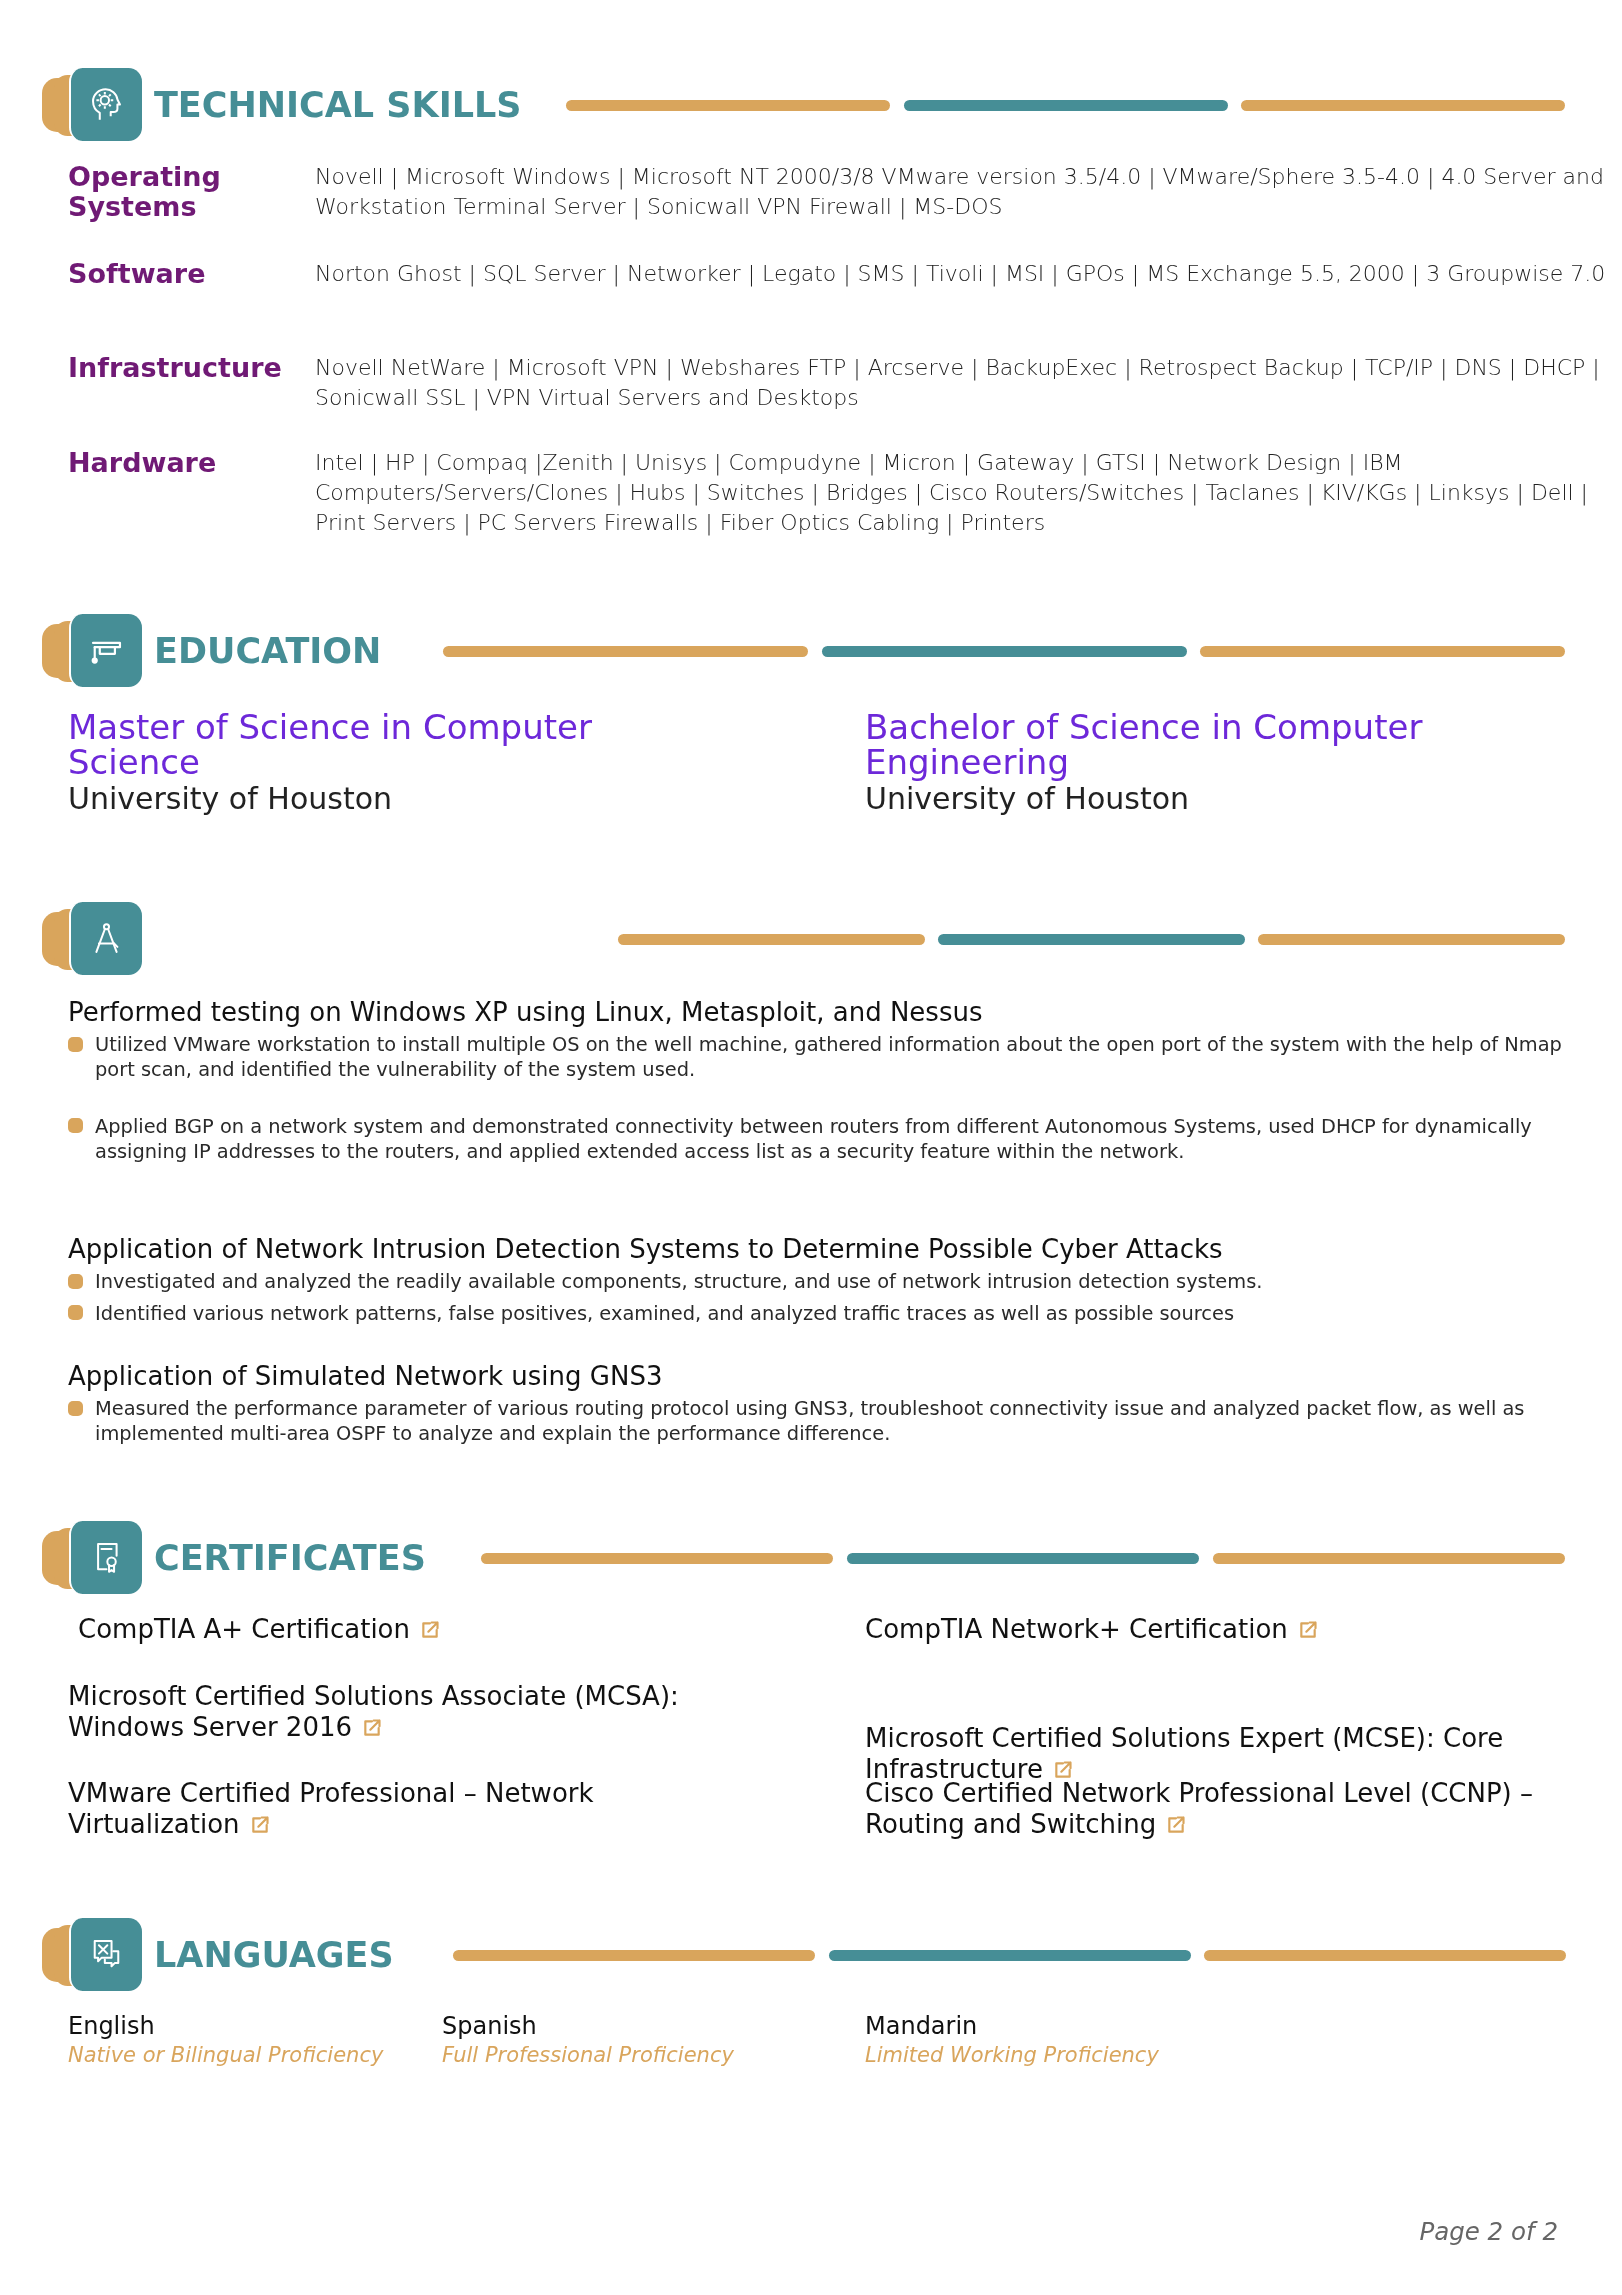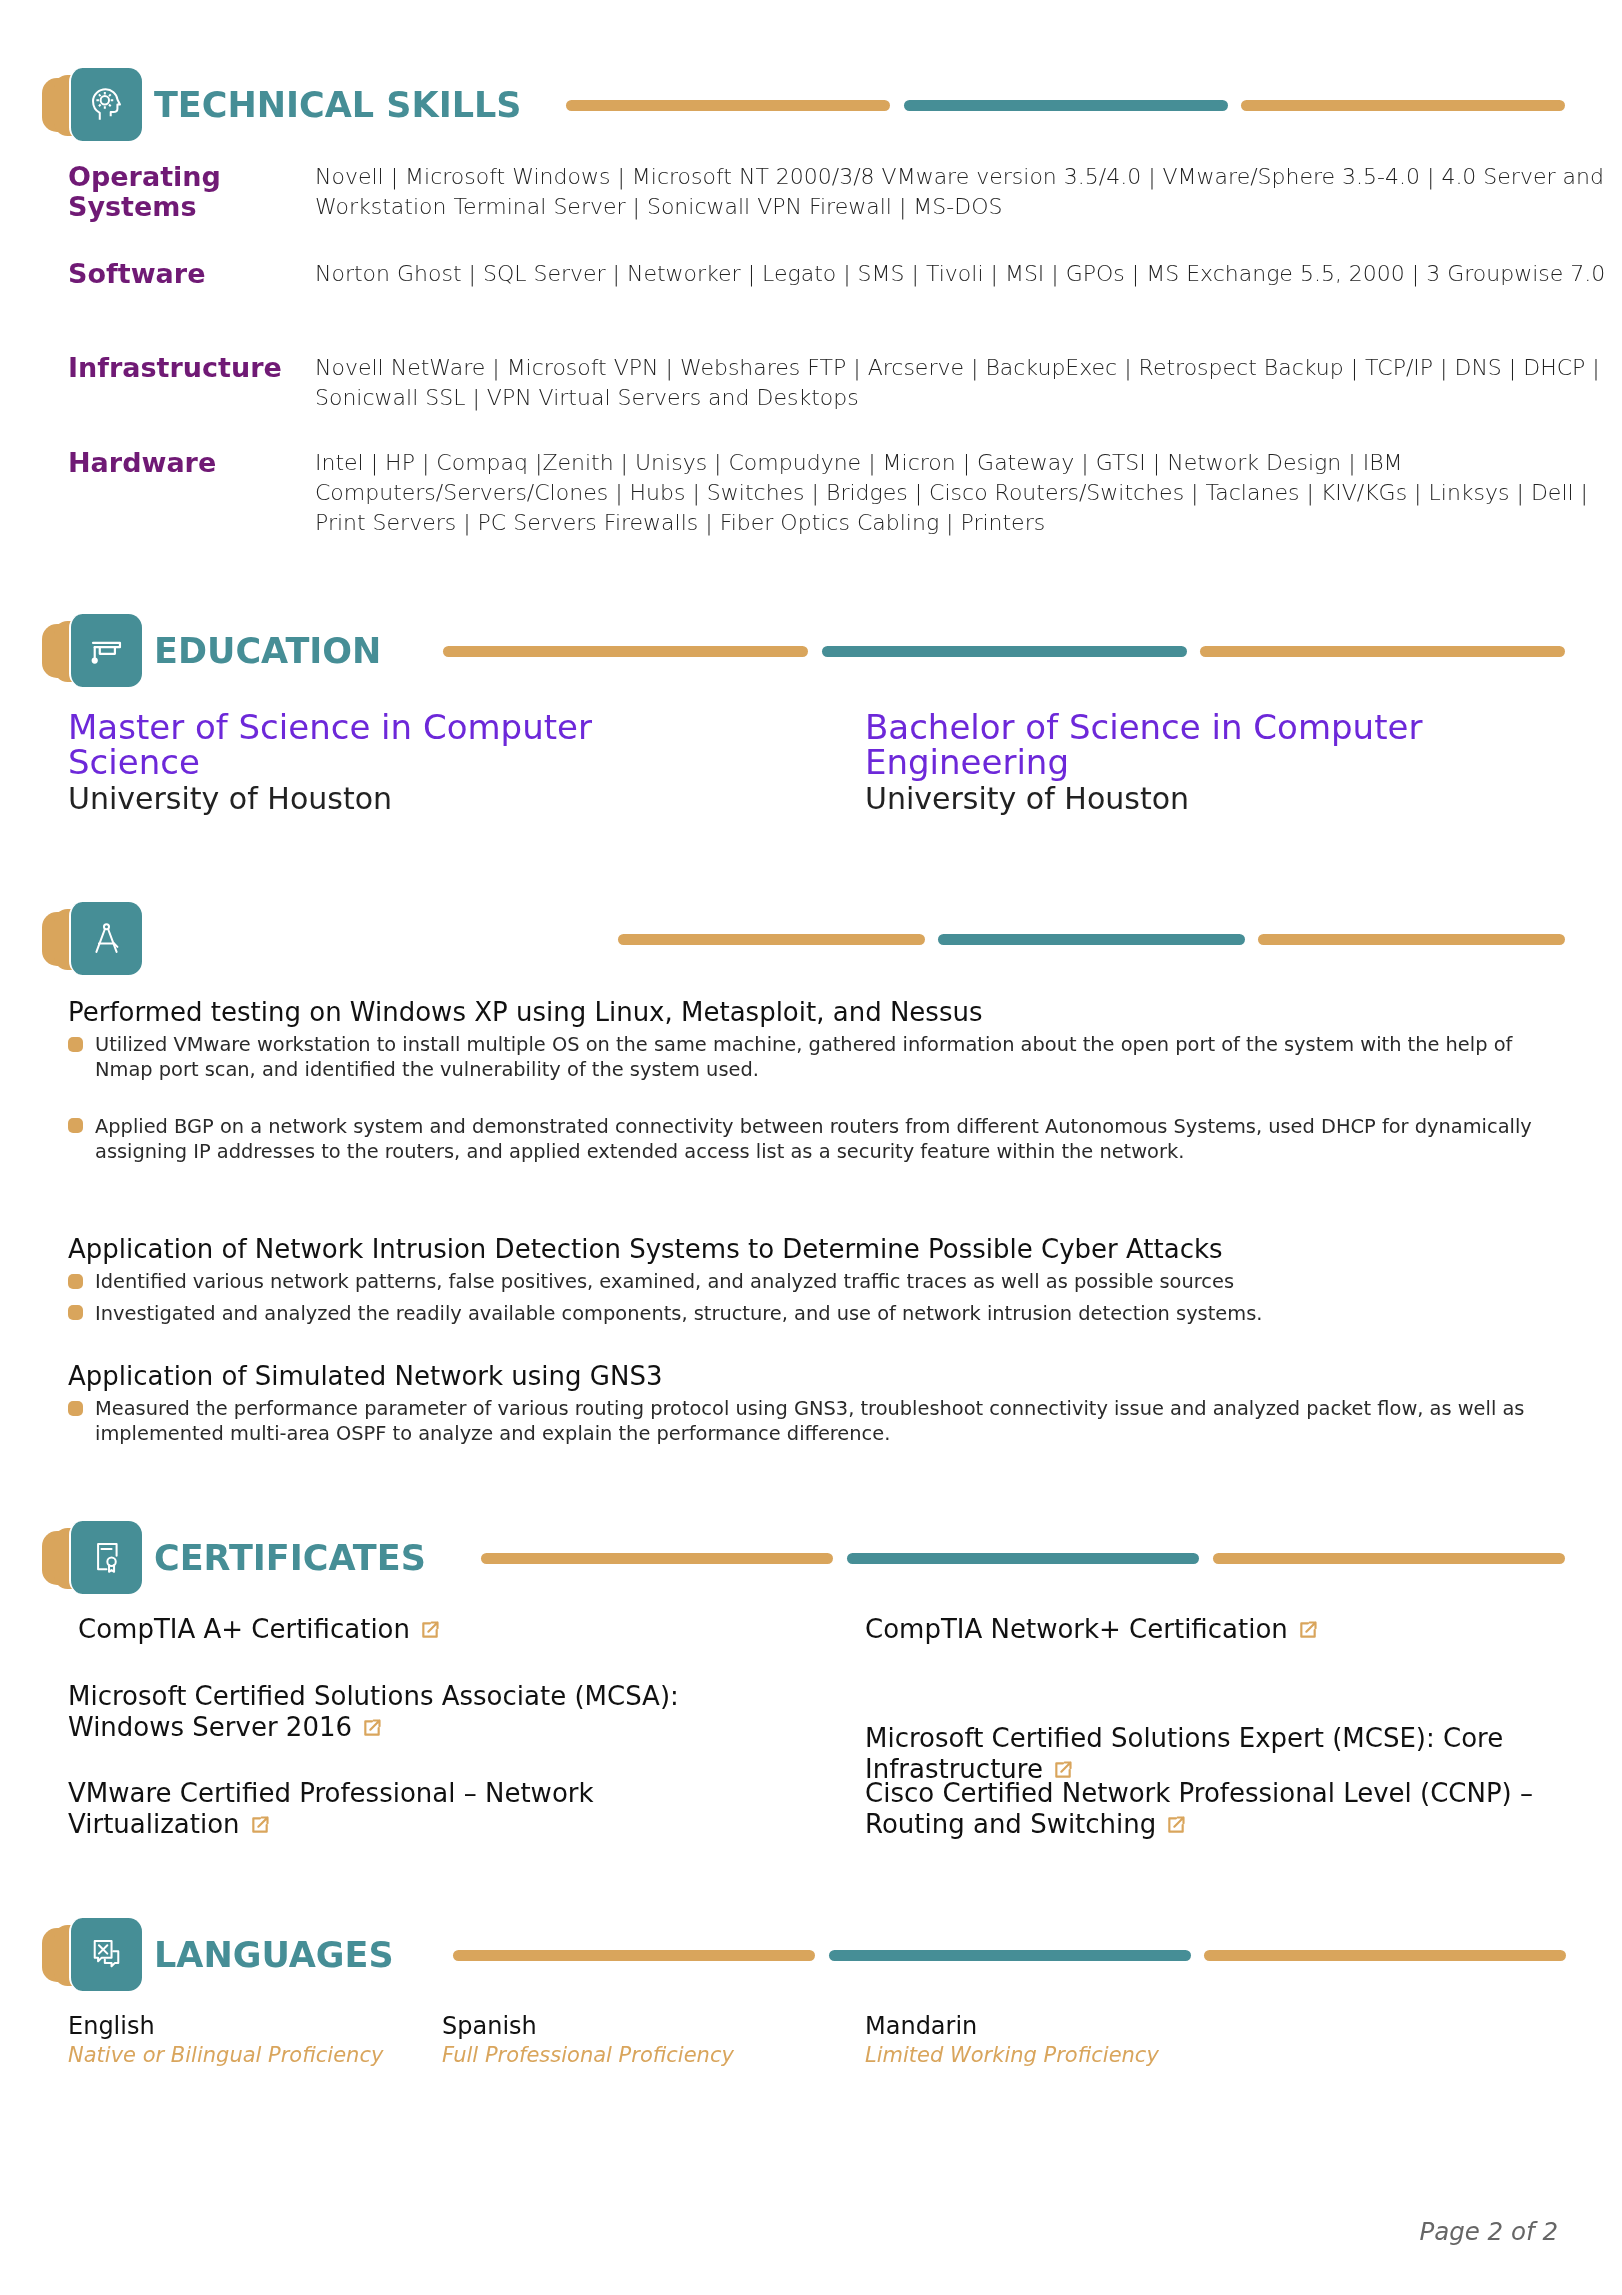--- a/index.html
+++ b/index.html
@@ -138,38 +138,38 @@
     <div class="bar gold"></div>
     <div class="bar teal"></div>
     <div class="bar gold"></div>
   </div>
 </div>
 
 <div class="proj" style="top:995px">
   <div class="proj-title">Performed testing on Windows XP using Linux, Metasploit, and Nessus</div>
   <div class="proj-bullet">
     <span class="bullet-dot"></span>
-    <span>Utilized VMware workstation to install multiple OS on the same machine, gathered information about the open port of the system with the help of Nmap port scan, and identified the vulnerability of the system used.</span>
+    <span>Utilized VMware workstation to install multiple OS on the well machine, gathered information about the open port of the system with the help of Nmap port scan, and identified the vulnerability of the system used.</span>
   </div>
 </div>
 <div class="proj" style="top:1114px">
   <div class="proj-bullet">
     <span class="bullet-dot"></span>
     <span>Applied BGP on a network system and demonstrated connectivity between routers from different Autonomous Systems, used DHCP for dynamically assigning IP addresses to the routers, and applied extended access list as a security feature within the network.</span>
   </div>
 </div>
 <div class="proj" style="top:1232px">
   <div class="proj-title">Application of Network Intrusion Detection Systems to Determine Possible Cyber Attacks</div>
   <div class="proj-bullet">
     <span class="bullet-dot"></span>
+    <span>Investigated and analyzed the readily available components, structure, and use of network intrusion detection systems.</span>
+  </div>
+  <div class="proj-bullet">
+    <span class="bullet-dot"></span>
     <span>Identified various network patterns, false positives, examined, and analyzed traffic traces as well as possible sources</span>
-  </div>
-  <div class="proj-bullet">
-    <span class="bullet-dot"></span>
-    <span>Investigated and analyzed the readily available components, structure, and use of network intrusion detection systems.</span>
   </div>
 </div>
 <div class="proj" style="top:1359px">
   <div class="proj-title">Application of Simulated Network using GNS3</div>
   <div class="proj-bullet">
     <span class="bullet-dot"></span>
     <span>Measured the performance parameter of various routing protocol using GNS3, troubleshoot connectivity issue and analyzed packet flow, as well as implemented multi-area OSPF to analyze and explain the performance difference.</span>
   </div>
 </div>
 

